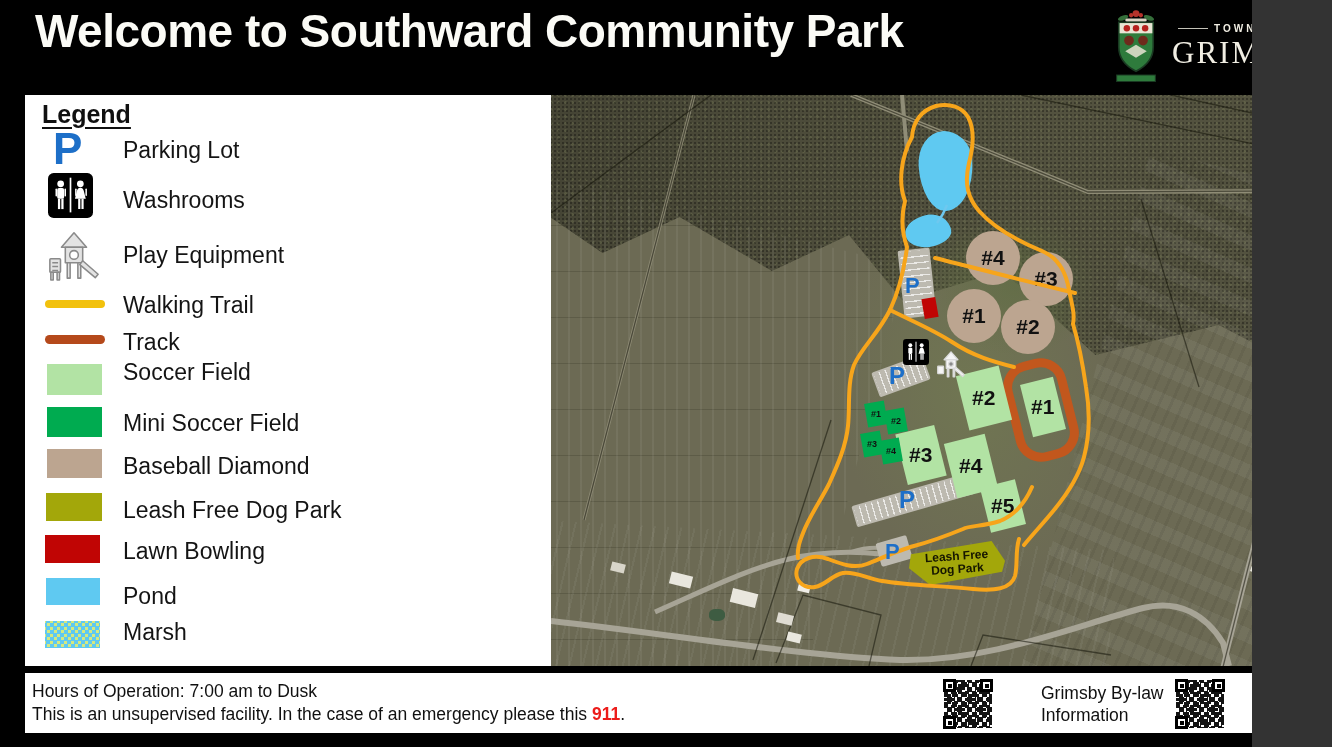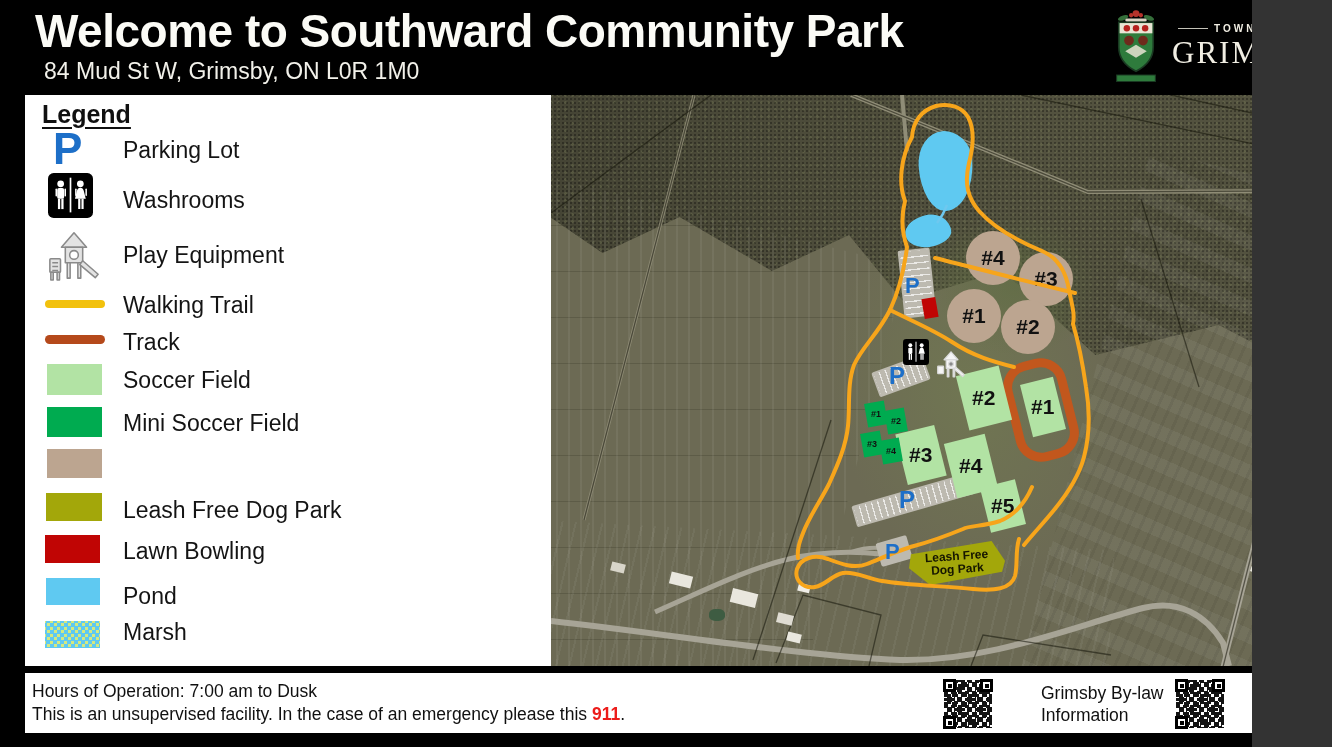--- a/index.html
+++ b/index.html
@@ -79,21 +79,20 @@
   .bld{position:absolute;}
   .mapicon{position:absolute;}
 </style>
 </head>
 <body>
 
 <div class="frame">
 
   <div class="hdr">
     <h1>Welcome to Southward Community Park</h1>
-    <div class="addr">84 Mud St W, Grimsby, ON L0R 1M0</div>
     <div class="logo">
       <svg viewBox="0 0 52 72">
         <circle cx="26" cy="5" r="3.2" fill="#B5332B"></circle>
         <circle cx="21.5" cy="6.5" r="2" fill="#B5332B"></circle>
         <circle cx="30.5" cy="6.5" r="2" fill="#B5332B"></circle>
         <ellipse cx="14" cy="9" rx="5" ry="2.2" fill="#356F3A" transform="rotate(-20 14 9)"></ellipse>
         <ellipse cx="38" cy="9" rx="5" ry="2.2" fill="#356F3A" transform="rotate(20 38 9)"></ellipse>
         <rect x="16" y="9.5" width="20" height="3" rx="1.5" fill="#D9D4C3"></rect>
         <path d="M10 13 h32 v23 c0 12 -8 18.5 -16 22.5 c-8 -4 -16 -10.5 -16 -22.5 Z" fill="#2E7B3C" stroke="#1A3A22" stroke-width="1.5"></path>
         <rect x="10.8" y="13.8" width="30.4" height="9.5" fill="#E9E4D4"></rect>
@@ -156,26 +155,27 @@
     </svg>
     <span class="lab" style="top:147px;text-align:center;">Play Equipment</span>
 
     <div class="lline" style="left: 20px; top: 205px; width: 60px; height: 8px; background-color: rgb(242, 193, 13);"></div>
     <span class="lab" style="top:197px;">Walking Trail</span>
 
     <div class="lline" style="left: 20px; top: 240px; width: 60px; height: 9px; background-color: rgb(181, 73, 27);"></div>
     <span class="lab" style="top:234px;">Track</span>
 
     <div class="sw" style="left: 22px; top: 269px; width: 55px; height: 31px; background-color: rgb(178, 227, 164);"></div>
-    <span class="lab" style="top:272px;">Soccer Field</span>
+    <span class="lab" style="top:264px;">Soccer Field</span>
 
     <div class="sw" style="left: 22px; top: 312px; width: 55px; height: 30px; background-color: rgb(0, 171, 80);"></div>
     <span class="lab" style="top:315px;">Mini Soccer Field</span>
 
     <div class="sw" style="left: 22px; top: 354px; width: 55px; height: 29px; background-color: rgb(188, 165, 144);"></div>
+    <span class="lab" style="top:358px;">Baseball Diamond</span>
 
     <div class="sw" style="left: 21px; top: 398px; width: 56px; height: 28px; background-color: rgb(163, 167, 10);"></div>
     <span class="lab" style="top:402px;">Leash Free Dog Park</span>
 
     <div class="sw" style="left: 20px; top: 440px; width: 55px; height: 28px; background-color: rgb(192, 5, 4);"></div>
     <span class="lab" style="top:443px;">Lawn Bowling</span>
 
     <div class="sw" style="left: 21px; top: 483px; width: 54px; height: 27px; background-color: rgb(95, 201, 241);"></div>
     <span class="lab" style="top:488px;">Pond</span>
 

